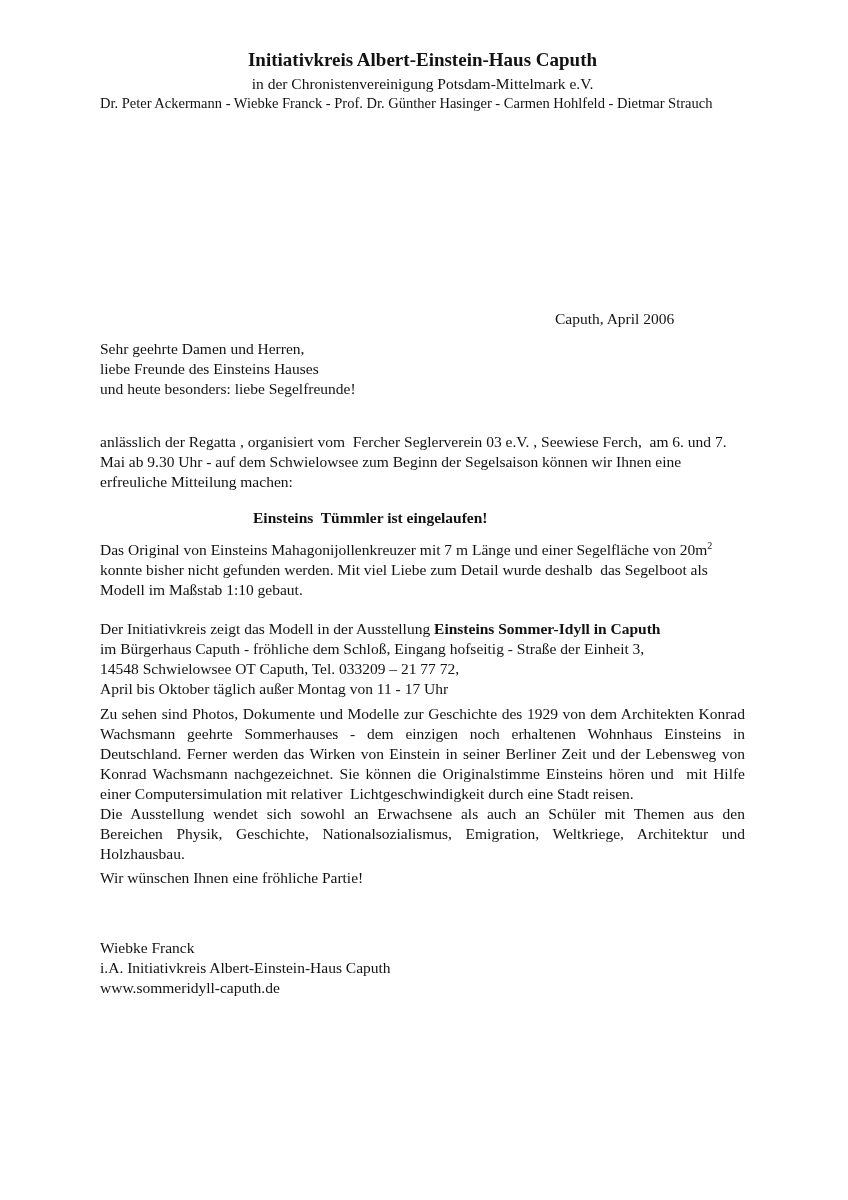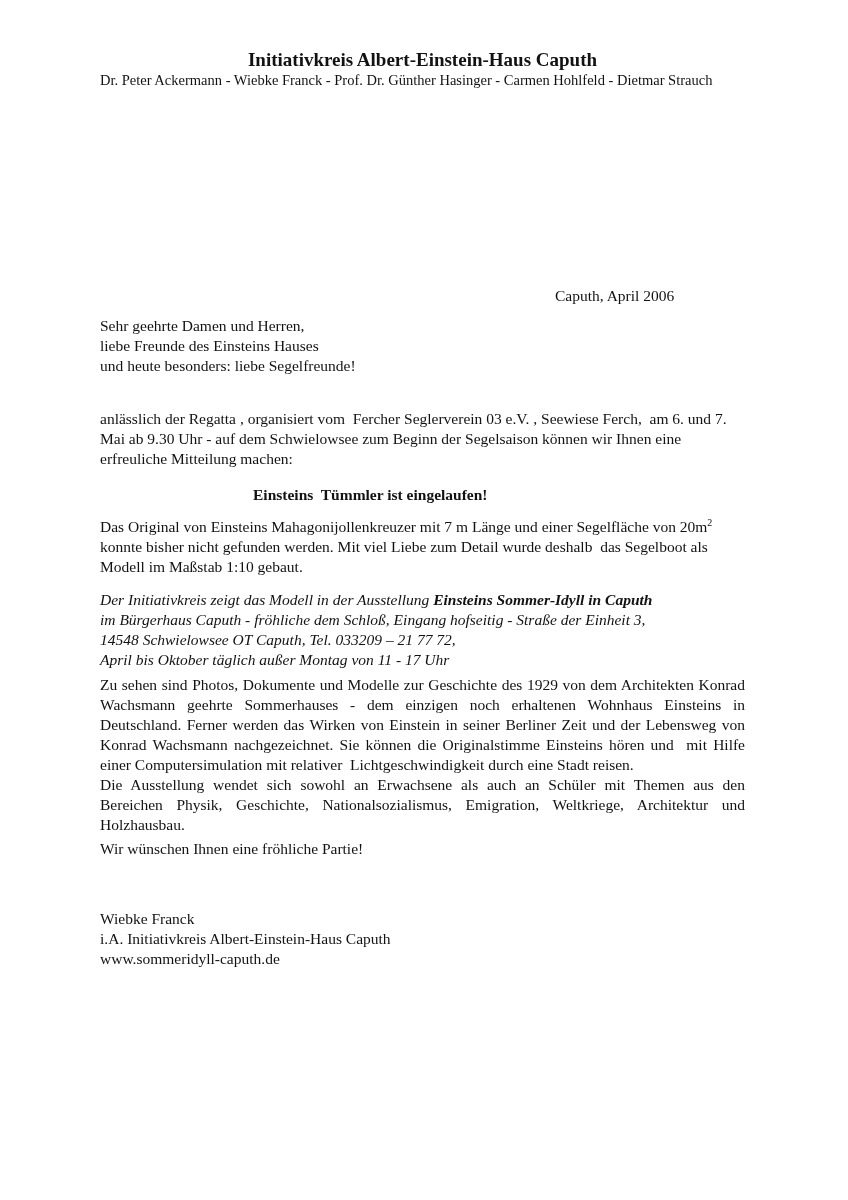--- a/index.html
+++ b/index.html
@@ -65,22 +65,21 @@
   }
   .para-original {
     margin-top: 12px;
   }
   .para-original sup {
     font-size: 10px;
     line-height: 0;
     vertical-align: super;
   }
   .para-exhibition {
-    margin-top: 13px;
-    font-style: italic;
+    margin-top: 19px;
   }
   .bold-inline {
     font-weight: bold;
   }
   .para-desc-a {
     margin-top: 5px;
   }
   .para-desc-b {
     margin-top: 0;
   }
@@ -91,20 +90,21 @@
     margin-top: 50px;
   }
 </style>
 </head>
 <body>
 
 <div class="page">
 
   <header>
     <h1 class="letter-title">Initiativkreis Albert-Einstein-Haus Caputh</h1>
+    <div class="letter-subtitle">in der Chronistenvereinigung Potsdam-Mittelmark e.V.</div>
     <div class="members-line ln">Dr. Peter Ackermann - Wiebke Franck - Prof. Dr. Günther Hasinger - Carmen Hohlfeld - Dietmar Strauch</div>
   </header>
 
   <div class="dateline">
     <span>Caputh, April 2006</span>
   </div>
 
   <div class="salutation">
     <div class="ln">Sehr geehrte Damen und Herren,</div>
     <div class="ln">liebe Freunde des Einsteins Hauses</div>

